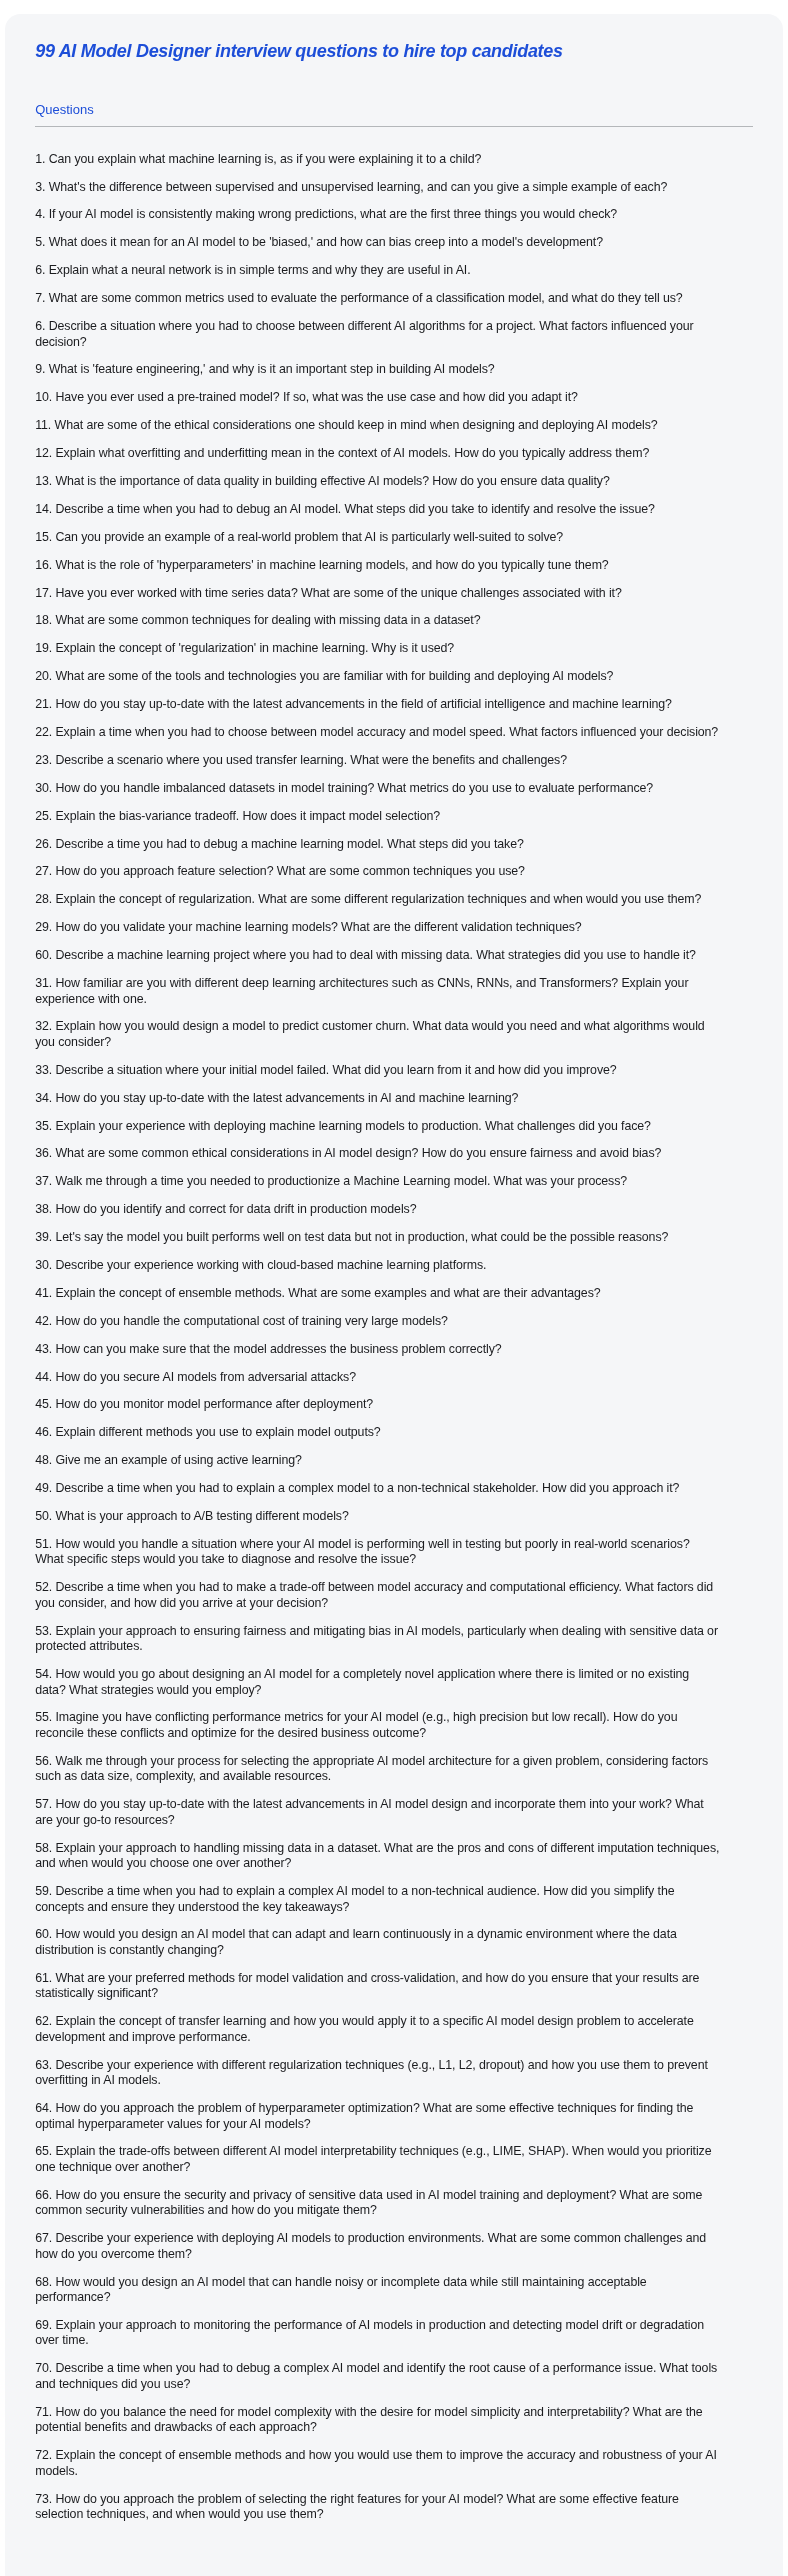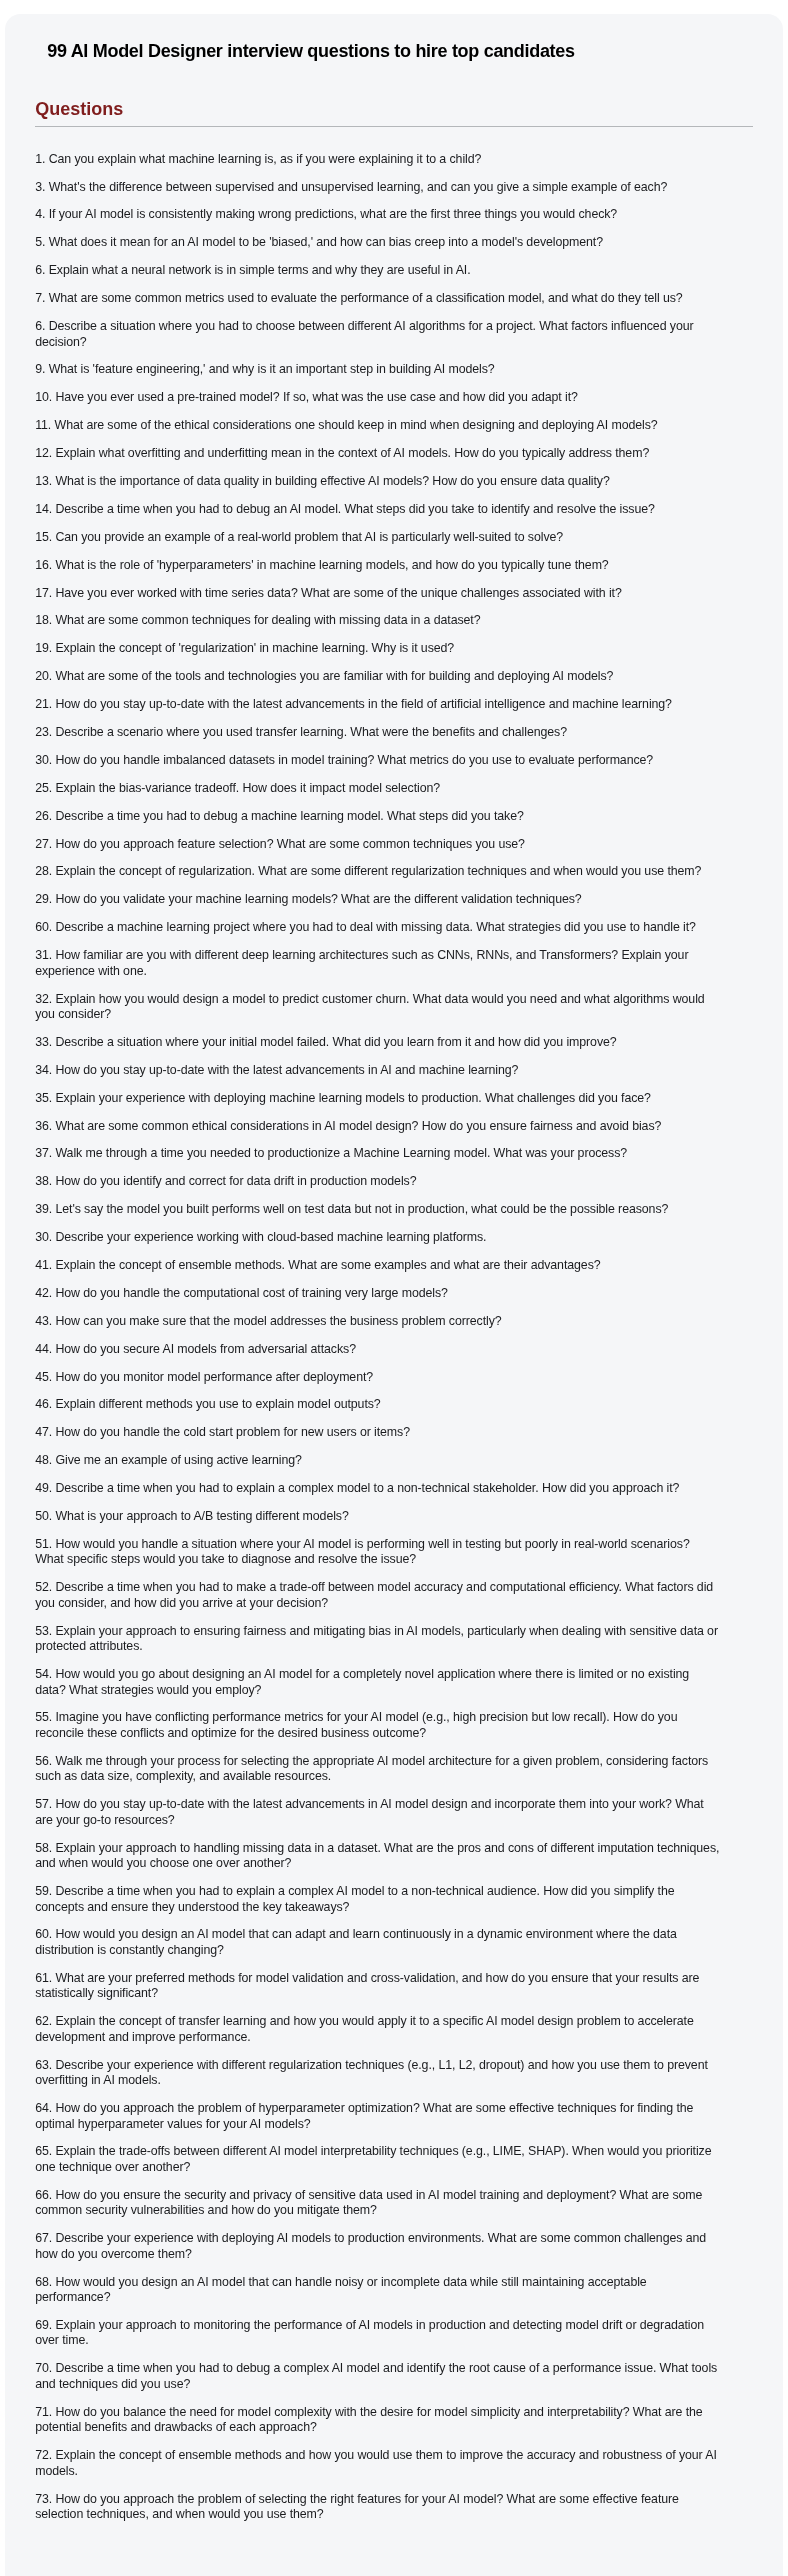--- a/index.html
+++ b/index.html
@@ -17,29 +17,30 @@
     padding: 27px 30px 49px 30px;
     min-height: 3914px;
     display: flex;
     flex-direction: column;
   }
   .page-title {
     font-size: 18px;
     line-height: 21.6px;
     font-weight: 700;
     letter-spacing: -0.3px;
-    color: #000000;
-    margin: 0 0 39px 12px;
+    color: #1d4ed8;
+    margin: 0 0 39px 0;
     max-width: 723px;
+    font-style: italic;
   }
   .section-heading {
-    font-size: 18px;
+    font-size: 13px;
     line-height: 15.5px;
-    font-weight: 700;
-    color: #7f1d1d;
+    font-weight: 400;
+    color: #1d4ed8;
     margin: 0 0 8.2px 0;
   }
   .divider {
     border: none;
     border-top: 1px solid #b4b7ba;
     margin: 0 0 25px 0;
     width: 100%;
   }
   .question-list {
     margin: 0;
@@ -82,20 +83,21 @@
         <div class="question">12. Explain what overfitting and underfitting mean in the context of AI models. How do you typically address them?</div>
         <div class="question">13. What is the importance of data quality in building effective AI models? How do you ensure data quality?</div>
         <div class="question">14. Describe a time when you had to debug an AI model. What steps did you take to identify and resolve the issue?</div>
         <div class="question">15. Can you provide an example of a real-world problem that AI is particularly well-suited to solve?</div>
         <div class="question">16. What is the role of 'hyperparameters' in machine learning models, and how do you typically tune them?</div>
         <div class="question">17. Have you ever worked with time series data? What are some of the unique challenges associated with it?</div>
         <div class="question">18. What are some common techniques for dealing with missing data in a dataset?</div>
         <div class="question">19. Explain the concept of 'regularization' in machine learning. Why is it used?</div>
         <div class="question">20. What are some of the tools and technologies you are familiar with for building and deploying AI models?</div>
         <div class="question">21. How do you stay up-to-date with the latest advancements in the field of artificial intelligence and machine learning?</div>
+        <div class="question">22. Explain a time when you had to choose between model accuracy and model speed. What factors influenced your decision?</div>
         <div class="question">23. Describe a scenario where you used transfer learning. What were the benefits and challenges?</div>
         <div class="question">30. How do you handle imbalanced datasets in model training? What metrics do you use to evaluate performance?</div>
         <div class="question">25. Explain the bias-variance tradeoff. How does it impact model selection?</div>
         <div class="question">26. Describe a time you had to debug a machine learning model. What steps did you take?</div>
         <div class="question">27. How do you approach feature selection? What are some common techniques you use?</div>
         <div class="question">28. Explain the concept of regularization. What are some different regularization techniques and when would you use them?</div>
         <div class="question">29. How do you validate your machine learning models? What are the different validation techniques?</div>
         <div class="question">60. Describe a machine learning project where you had to deal with missing data. What strategies did you use to handle it?</div>
         <div class="question">31. How familiar are you with different deep learning architectures such as CNNs, RNNs, and Transformers? Explain your experience with one.</div>
         <div class="question">32. Explain how you would design a model to predict customer churn. What data would you need and what algorithms would you consider?</div>
@@ -106,21 +108,20 @@
         <div class="question">37. Walk me through a time you needed to productionize a Machine Learning model. What was your process?</div>
         <div class="question">38. How do you identify and correct for data drift in production models?</div>
         <div class="question">39. Let's say the model you built performs well on test data but not in production, what could be the possible reasons?</div>
         <div class="question">30. Describe your experience working with cloud-based machine learning platforms.</div>
         <div class="question">41. Explain the concept of ensemble methods. What are some examples and what are their advantages?</div>
         <div class="question">42. How do you handle the computational cost of training very large models?</div>
         <div class="question">43. How can you make sure that the model addresses the business problem correctly?</div>
         <div class="question">44. How do you secure AI models from adversarial attacks?</div>
         <div class="question">45. How do you monitor model performance after deployment?</div>
         <div class="question">46. Explain different methods you use to explain model outputs?</div>
-        <div class="question">47. How do you handle the cold start problem for new users or items?</div>
         <div class="question">48. Give me an example of using active learning?</div>
         <div class="question">49. Describe a time when you had to explain a complex model to a non-technical stakeholder. How did you approach it?</div>
         <div class="question">50. What is your approach to A/B testing different models?</div>
         <div class="question">51. How would you handle a situation where your AI model is performing well in testing but poorly in real-world scenarios? What specific steps would you take to diagnose and resolve the issue?</div>
         <div class="question">52. Describe a time when you had to make a trade-off between model accuracy and computational efficiency. What factors did you consider, and how did you arrive at your decision?</div>
         <div class="question">53. Explain your approach to ensuring fairness and mitigating bias in AI models, particularly when dealing with sensitive data or protected attributes.</div>
         <div class="question">54. How would you go about designing an AI model for a completely novel application where there is limited or no existing data? What strategies would you employ?</div>
         <div class="question">55. Imagine you have conflicting performance metrics for your AI model (e.g., high precision but low recall). How do you reconcile these conflicts and optimize for the desired business outcome?</div>
         <div class="question">56. Walk me through your process for selecting the appropriate AI model architecture for a given problem, considering factors such as data size, complexity, and available resources.</div>
         <div class="question">57. How do you stay up-to-date with the latest advancements in AI model design and incorporate them into your work? What are your go-to resources?</div>

